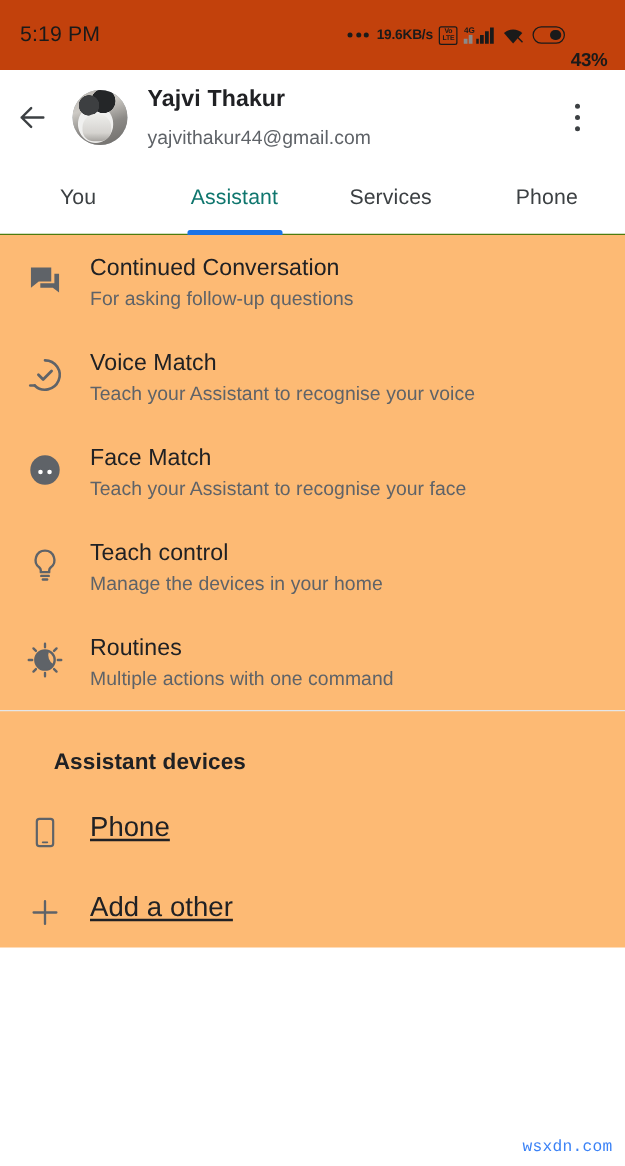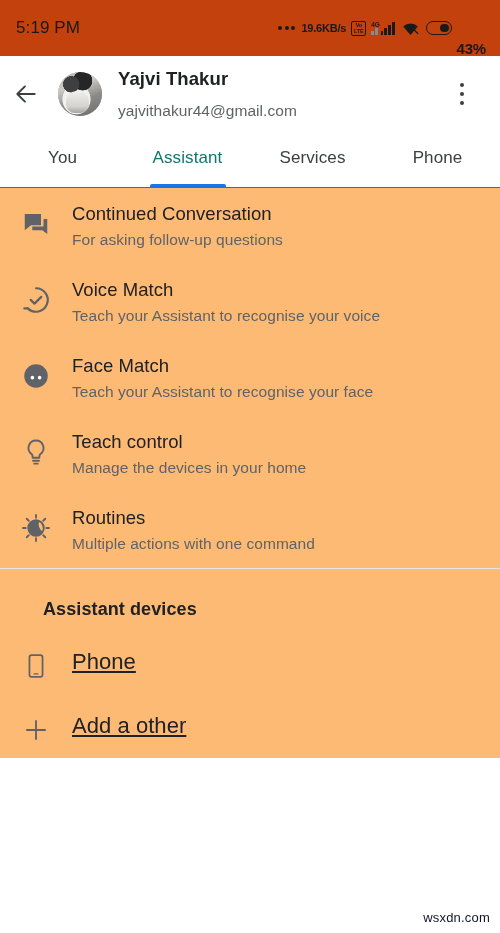--- a/index.html
+++ b/index.html
@@ -320,22 +320,22 @@
     color: #202124;
     letter-spacing: 0.05px;
     text-decoration: underline;
   }
 
   .watermark {
     position: absolute;
     right: 10px;
     bottom: 8px;
     font-size: 13px;
-    color: #0f172a;
-    font-family: Liberation Sans, sans-serif;
+    color: #3b82f6;
+    font-family: Liberation Mono, monospace;
     letter-spacing: 0.2px;
   }
   svg { display: block; }
 </style>
 </head>
 <body>
 
 <div class="status-bar">
   <div class="status-time">5:19 PM</div>
   <div class="status-right">

